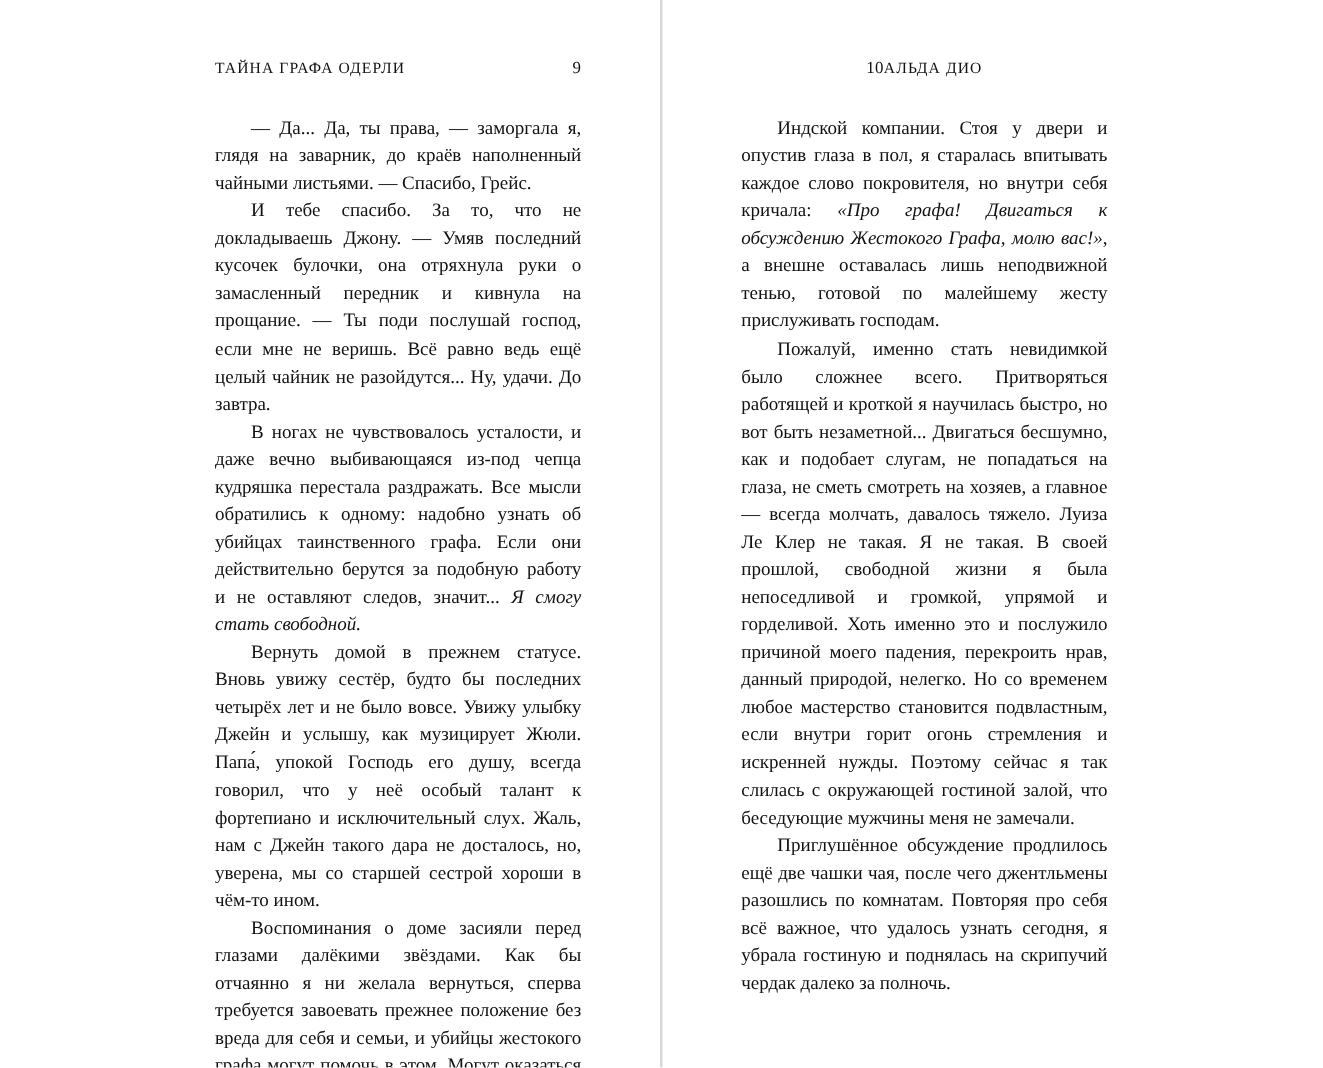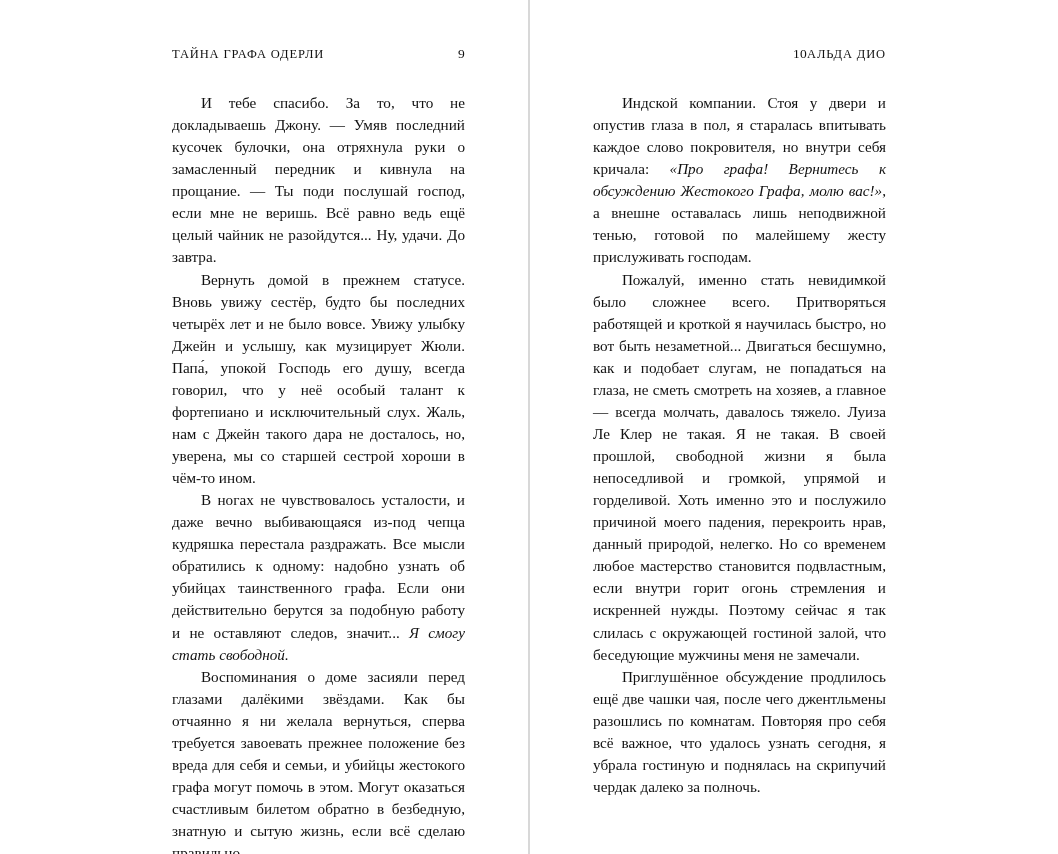--- a/index.html
+++ b/index.html
@@ -47,21 +47,21 @@
     font-variant: small-caps;
     letter-spacing: 0.06em;
     font-size: 12.5px;
     margin-bottom: 30px;
     height: 16px;
   }
   .running-head.left {
     justify-content: space-between;
   }
   .running-head.right {
-    justify-content: flex-end;
+    justify-content: center;
   }
   .rh-title {
     text-transform: uppercase;
     font-size: 12.5px;
     letter-spacing: 0.07em;
   }
   .folio {
     font-size: 13.5px;
     letter-spacing: 0.02em;
   }
@@ -92,36 +92,37 @@
 <body>
 
 <div class="spread">
 
   <div class="page page-left left-col">
     <div class="running-head left">
       <span class="rh-title">Тайна графа Одерли</span>
       <span class="folio">9</span>
     </div>
     <div class="textblock">
+      <p>— Да... Да, ты права, — заморгала я, глядя на заварник, до краёв наполненный чайными листьями. — Спасибо, Грейс.</p>
       <p>И тебе спасибо. За то, что не докладываешь Джону. — Умяв последний кусочек булочки, она отряхнула руки о замасленный передник и кивнула на прощание. — Ты поди послушай господ, если мне не веришь. Всё равно ведь ещё целый чайник не разойдутся... Ну, удачи. До завтра.</p>
+      <p>В ногах не чувствовалось усталости, и даже вечно выбивающаяся из-под чепца кудряшка перестала раздражать. Все мысли обратились к одному: надобно узнать об убийцах таинственного графа. Если они действительно берутся за подобную работу и не оставляют следов, значит... <em>Я смогу стать свободной.</em></p>
       <p>Вернуть домой в прежнем статусе. Вновь увижу сестёр, будто бы последних четырёх лет и не было вовсе. Увижу улыбку Джейн и услышу, как музицирует Жюли. Папа́, упокой Господь его душу, всегда говорил, что у неё особый талант к фортепиано и исключительный слух. Жаль, нам с Джейн такого дара не досталось, но, уверена, мы со старшей сестрой хороши в чём-то ином.</p>
-      <p>В ногах не чувствовалось усталости, и даже вечно выбивающаяся из-под чепца кудряшка перестала раздражать. Все мысли обратились к одному: надобно узнать об убийцах таинственного графа. Если они действительно берутся за подобную работу и не оставляют следов, значит... <em>Я смогу стать свободной.</em></p>
       <p>Воспоминания о доме засияли перед глазами далёкими звёздами. Как бы отчаянно я ни желала вернуться, сперва требуется завоевать прежнее положение без вреда для себя и семьи, и убийцы жестокого графа могут помочь в этом. Могут оказаться счастливым билетом обратно в безбедную, знатную и сытую жизнь, если всё сделаю правильно.</p>
 
     </div>
   </div>
 
   <div class="gutter"></div>
 
   <div class="page page-right right-col">
     <div class="running-head right">
       <span class="folio">10</span>
       <span class="rh-title">Альда Дио</span>
     </div>
     <div class="textblock">
-      <p>Индской компании. Стоя у двери и опустив глаза в пол, я старалась впитывать каждое слово покровителя, но внутри себя кричала: <em>«Про графа! Вернитесь к обсуждению Жестокого Графа, молю вас!»</em>, а внешне оставалась лишь неподвижной тенью, готовой по малейшему жесту прислуживать господам.</p>
+      <p>Индской компании. Стоя у двери и опустив глаза в пол, я старалась впитывать каждое слово покровителя, но внутри себя кричала: <em>«Про графа! Двигаться к обсуждению Жестокого Графа, молю вас!»</em>, а внешне оставалась лишь неподвижной тенью, готовой по малейшему жесту прислуживать господам.</p>
       <p>Пожалуй, именно стать невидимкой было сложнее всего. Притворяться работящей и кроткой я научилась быстро, но вот быть незаметной... Двигаться бесшумно, как и подобает слугам, не попадаться на глаза, не сметь смотреть на хозяев, а главное — всегда молчать, давалось тяжело. Луиза Ле Клер не такая. Я не такая. В своей прошлой, свободной жизни я была непоседливой и громкой, упрямой и горделивой. Хоть именно это и послужило причиной моего падения, перекроить нрав, данный природой, нелегко. Но со временем любое мастерство становится подвластным, если внутри горит огонь стремления и искренней нужды. Поэтому сейчас я так слилась с окружающей гостиной залой, что беседующие мужчины меня не замечали.</p>
       <p>Приглушённое обсуждение продлилось ещё две чашки чая, после чего джентльмены разошлись по комнатам. Повторяя про себя всё важное, что удалось узнать сегодня, я убрала гостиную и поднялась на скрипучий чердак далеко за полночь.</p>
 
     </div>
   </div>
 
 </div>
 
 </body></html>

